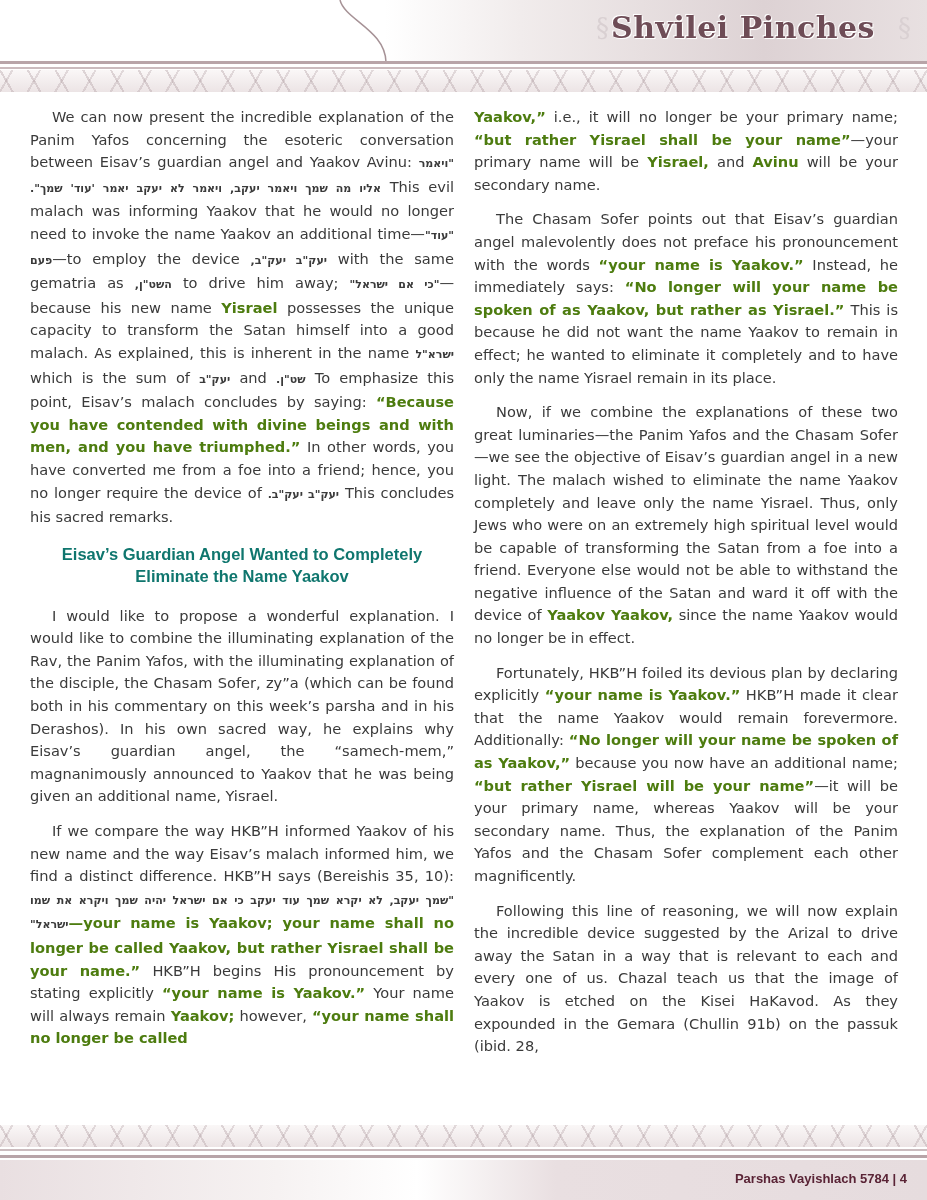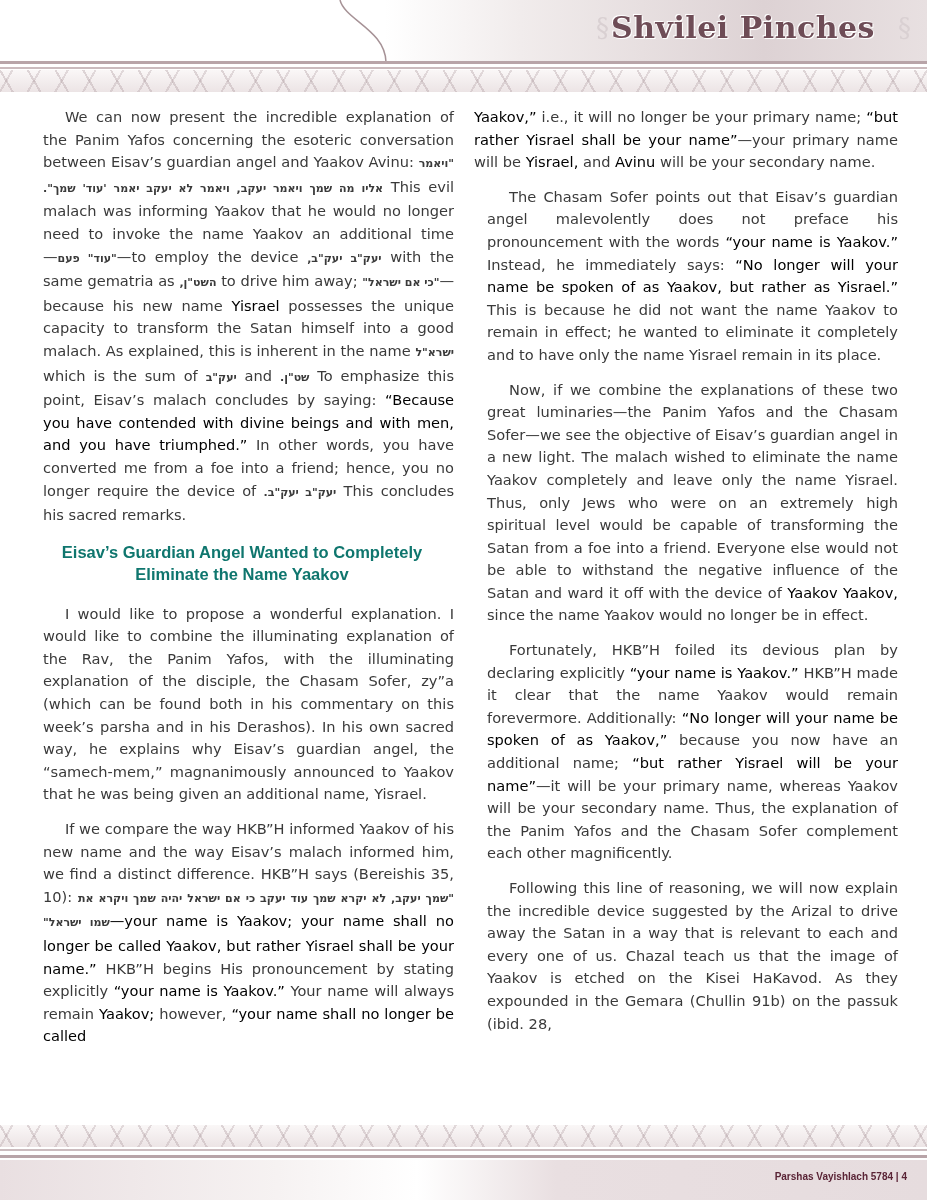--- a/index.html
+++ b/index.html
@@ -38,39 +38,39 @@
   }
 
   
   .col {
     position: absolute; top: 106px; width: 424px;
     font-size: 14.6px; line-height: 22.6px; text-align: justify;
   }
   .col.left { left: 30px; }
   .col.right { left: 474px; width: 424px; }
   .col p { margin: 0 0 12px 0; }
-  .col p.indent { text-indent: 22px; margin-left: 13px; }
+  .col p.indent { text-indent: 22px; }
   .col p.cont { text-indent: 0; }
   .heb { font-family: "DejaVu Sans", sans-serif; font-size: 11px; font-weight: bold; direction: rtl; unicode-bidi: embed; }
-  b, .bold { font-weight: normal; color: #000000; }
+  b, .bold { font-weight: bold; color: #4d7c0f; }
   h3.section {
     margin: 14px 0 18px 0; text-align: center;
     font-family: "Liberation Sans", sans-serif; font-weight: bold;
     font-size: 16.5px; line-height: 22px; color: #0f766e;
   }
 
   
   .footer { position: absolute; left: 0; top: 1115px; width: 927px; height: 85px; }
   .footer-plate {
     position: absolute; left: 0; top: 45px; width: 927px; height: 40px;
     background: linear-gradient(90deg, #e9dfe1 0%, #f6f2f2 30%, #ffffff 45%, #e9dfe1 60%, #e6dcde 100%);
   }
   .footer-text {
     position: absolute; right: 20px; top: 56px;
-    font-family: "Liberation Sans", sans-serif; font-weight: bold; font-size: 10px;
+    font-family: "Liberation Sans", sans-serif; font-weight: bold; font-size: 13px;
     color: #5a2436;
   }
 </style>
 </head>
 <body>
 
 <div class="header">
   <div class="header-plate"></div>
   <svg class="header-curve" viewBox="0 0 80 62" width="80" height="62">
     <path d="M10 0 C 15 20, 55 30, 56 62" stroke="#a69296" stroke-width="1.5" fill="none"></path>

